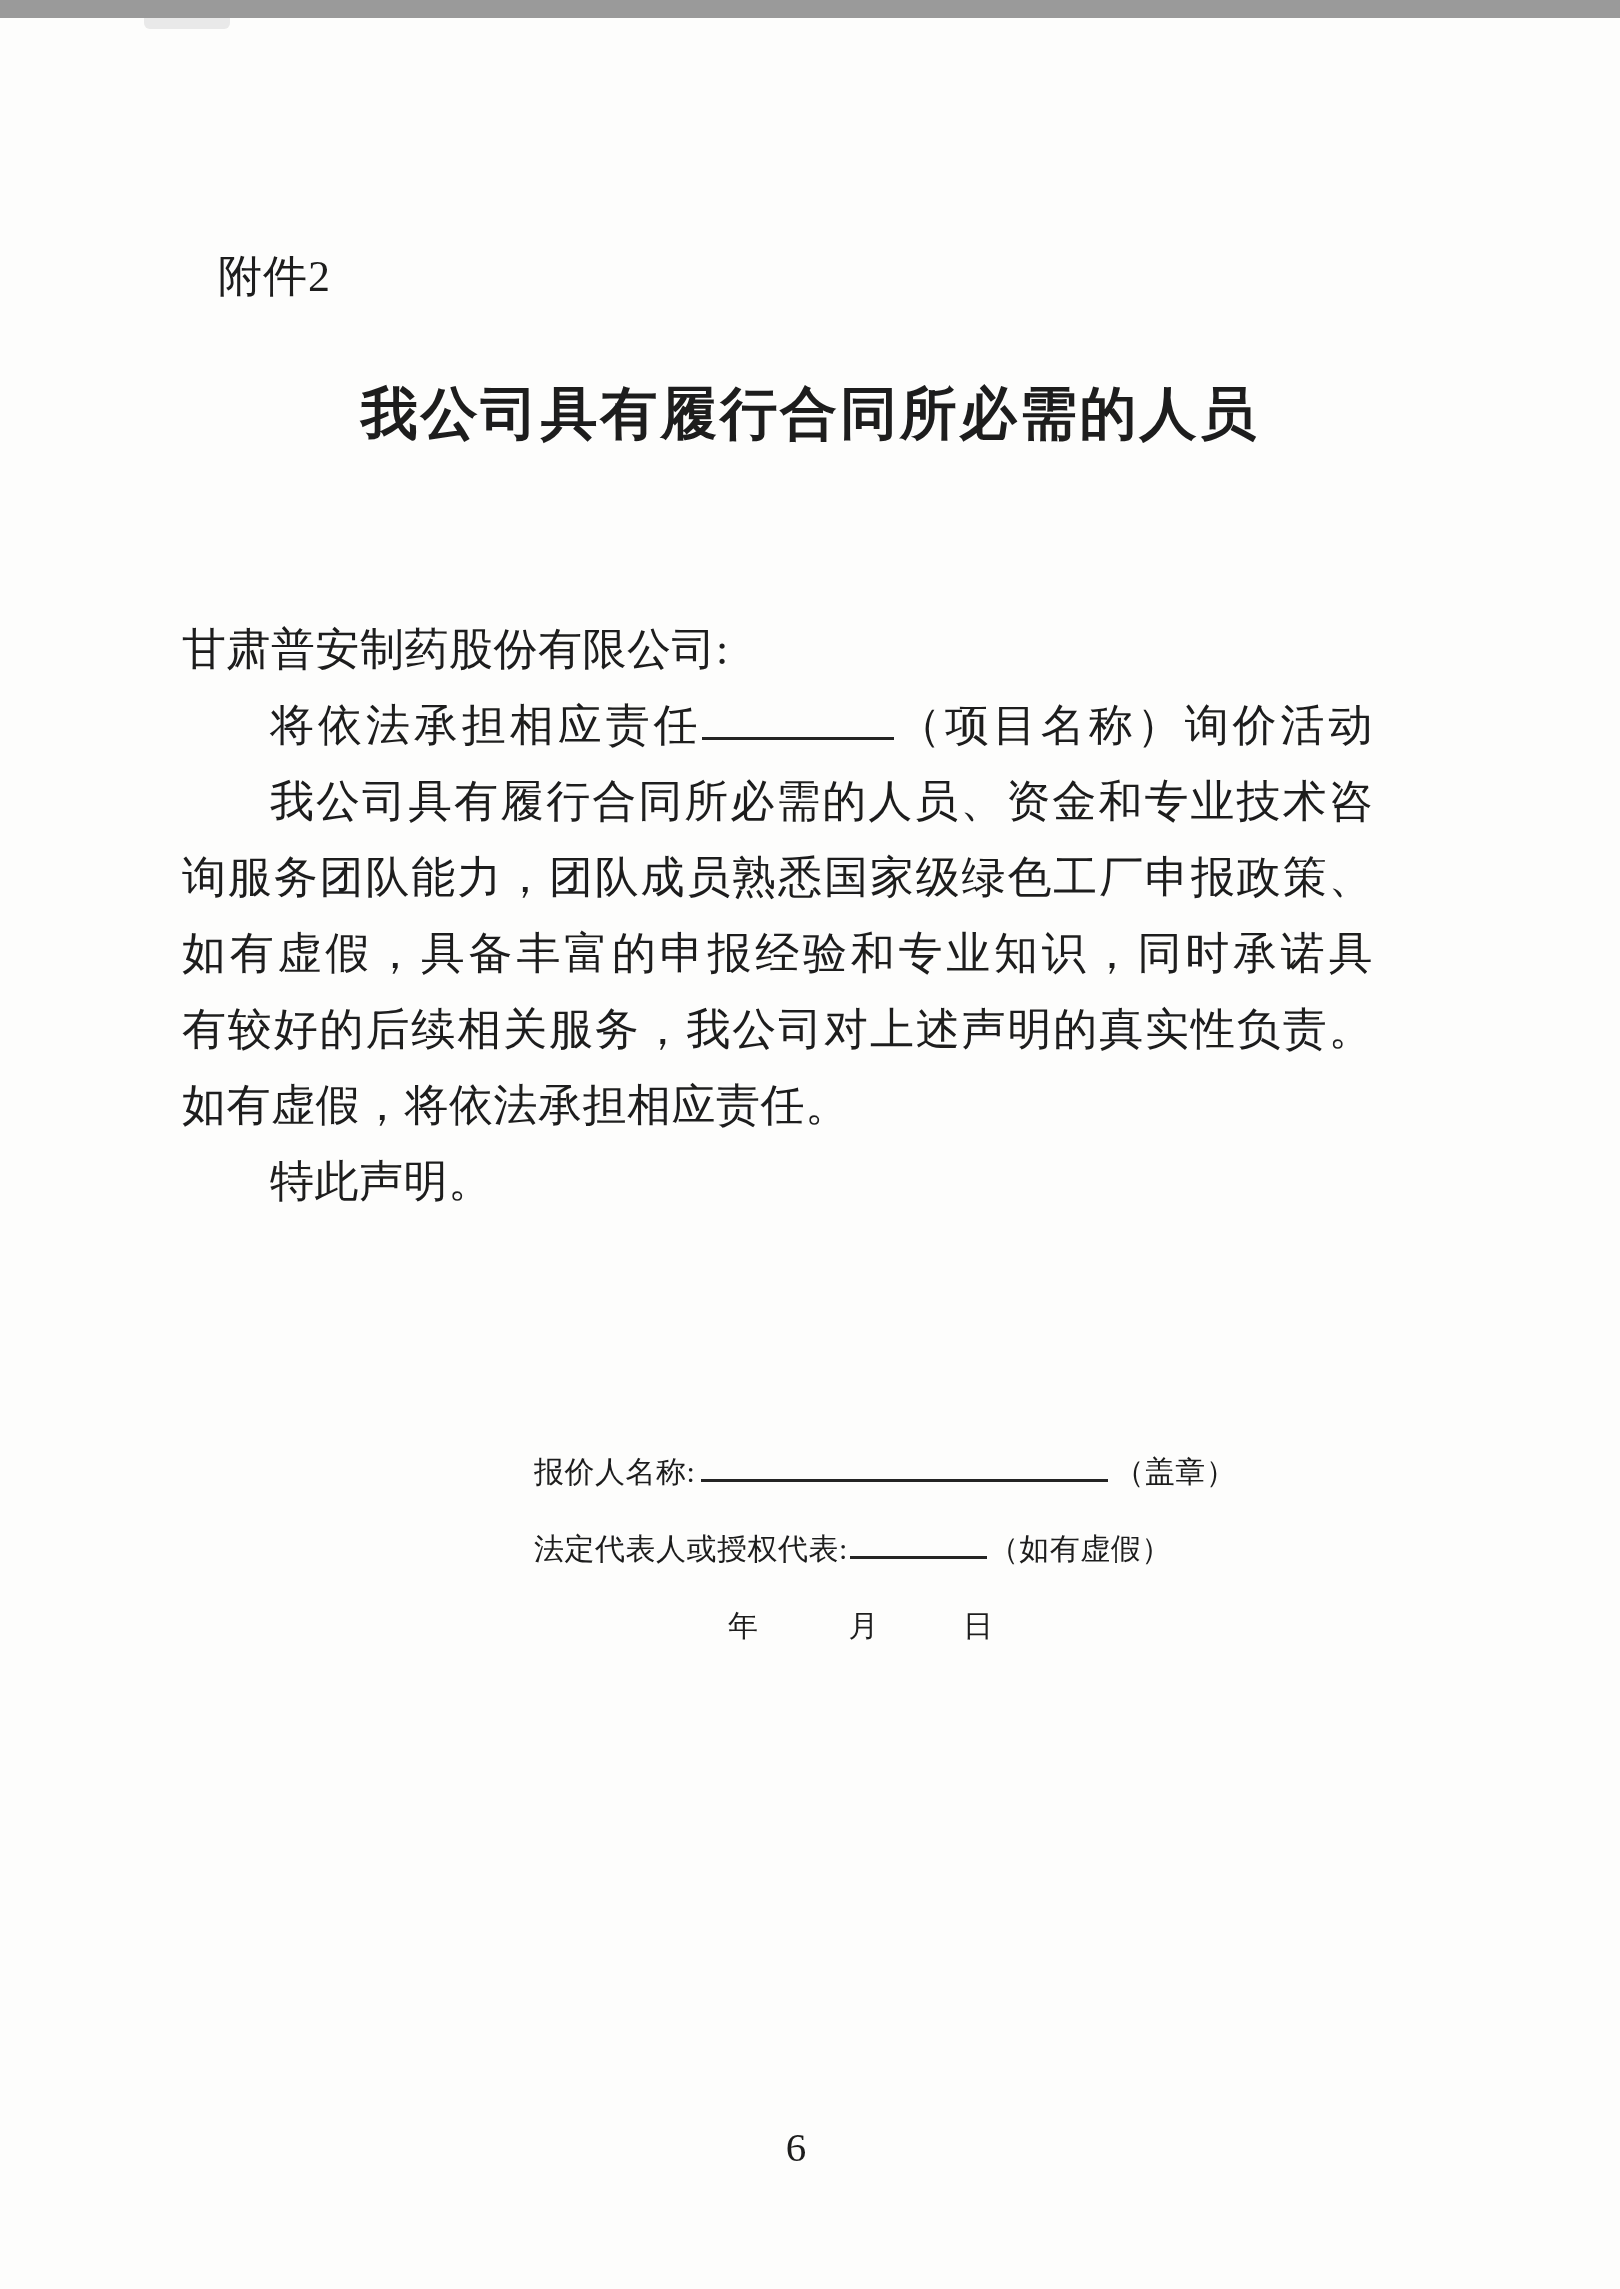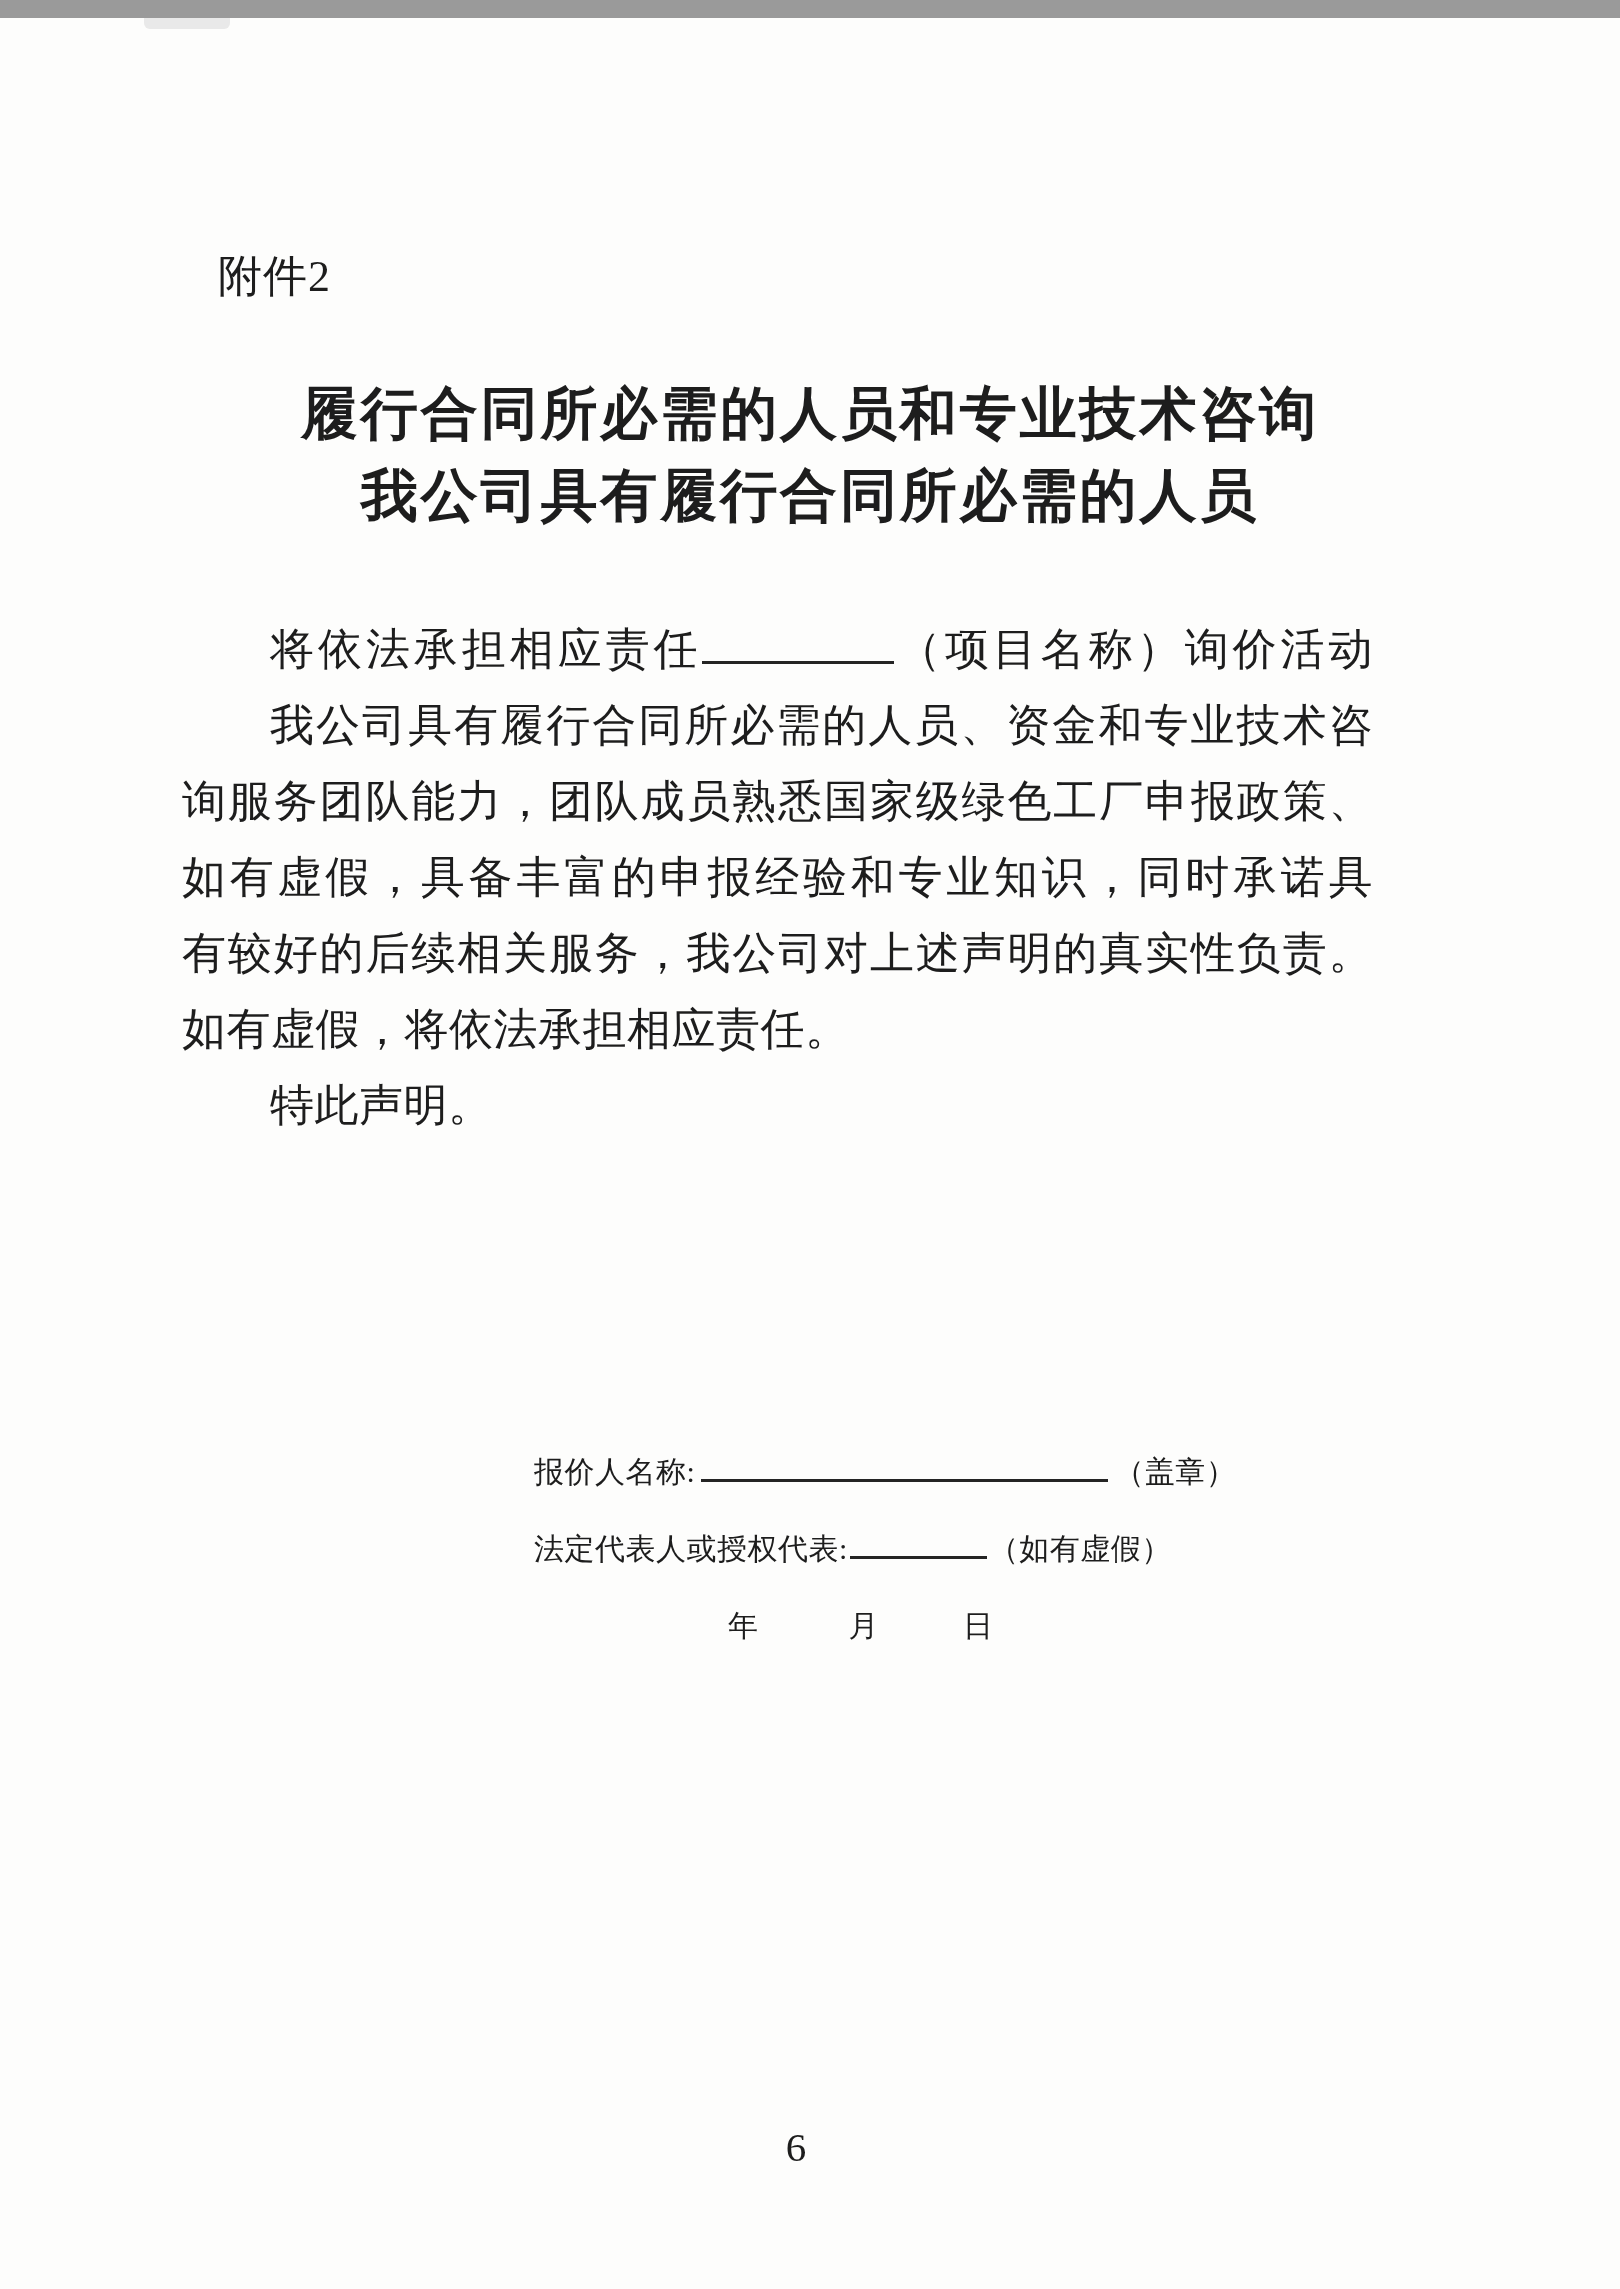--- a/index.html
+++ b/index.html
@@ -62,26 +62,26 @@
 </head>
 <body>
 
 <div class="page">
 
   <div class="scan-smudge"></div>
 
   <div class="attachment-label">附件2</div>
 
   <div class="doc-title">
-    <div>履行合同所必需的人员和专业技术咨询</div>
     <div>我公司具有履行合同所必需的人员</div>
   </div>
 
   <div class="body-text">
 
+    <div class="line">甘肃普安制药股份有限公司:</div>
 
     <div class="just indent"><span>将依法承担相应责任</span><span class="blank blank-project"></span><span>（项目名称）询价活动</span></div>
 
 
     <div class="just indent">我公司具有履行合同所必需的人员、资金和专业技术咨</div>
     <div class="just">询服务团队能力，团队成员熟悉国家级绿色工厂申报政策、</div>
     <div class="just">如有虚假，具备丰富的申报经验和专业知识，同时承诺具</div>
     <div class="just">有较好的后续相关服务，我公司对上述声明的真实性负责。</div>
     <div class="line">如有虚假，将依法承担相应责任。</div>
 

